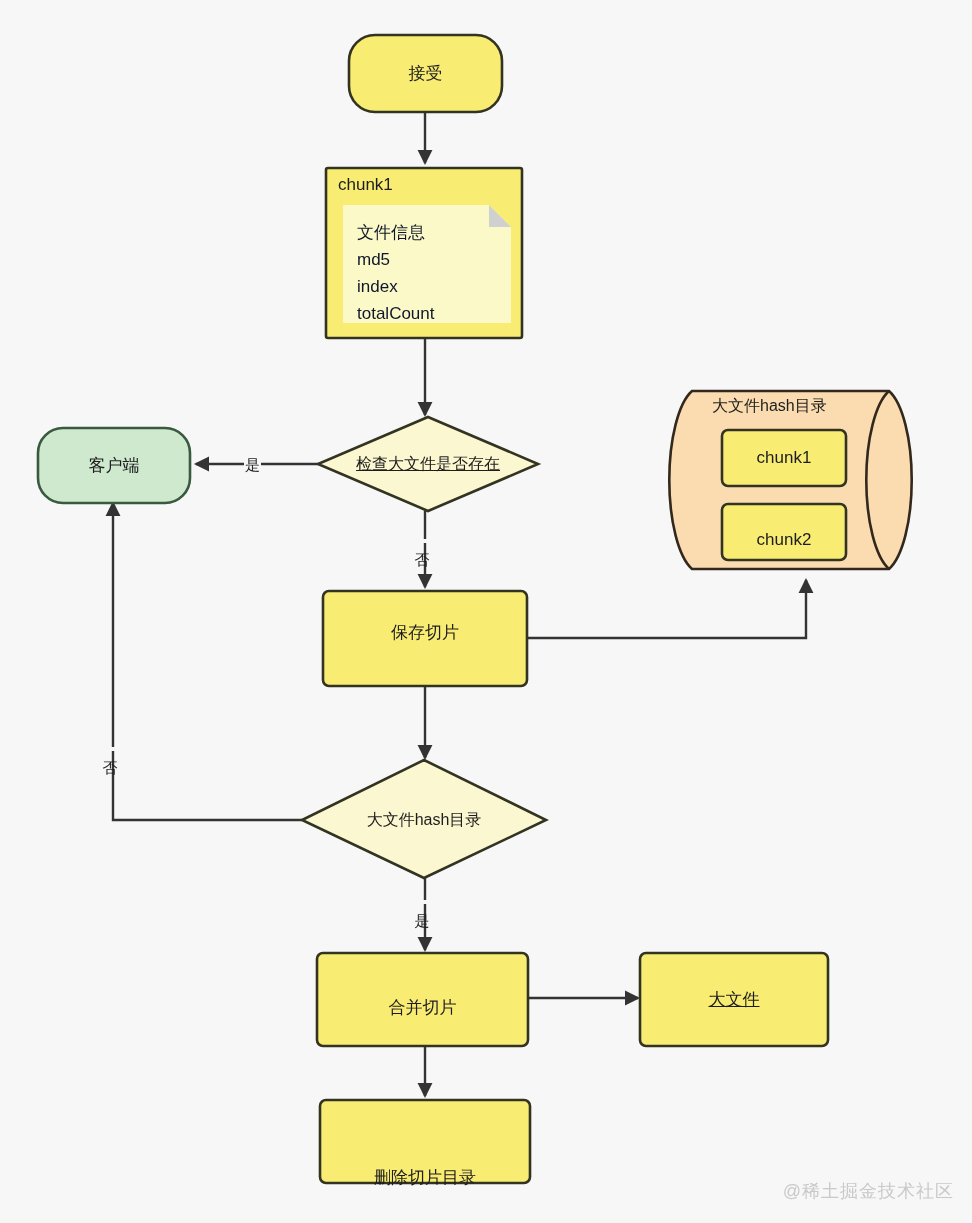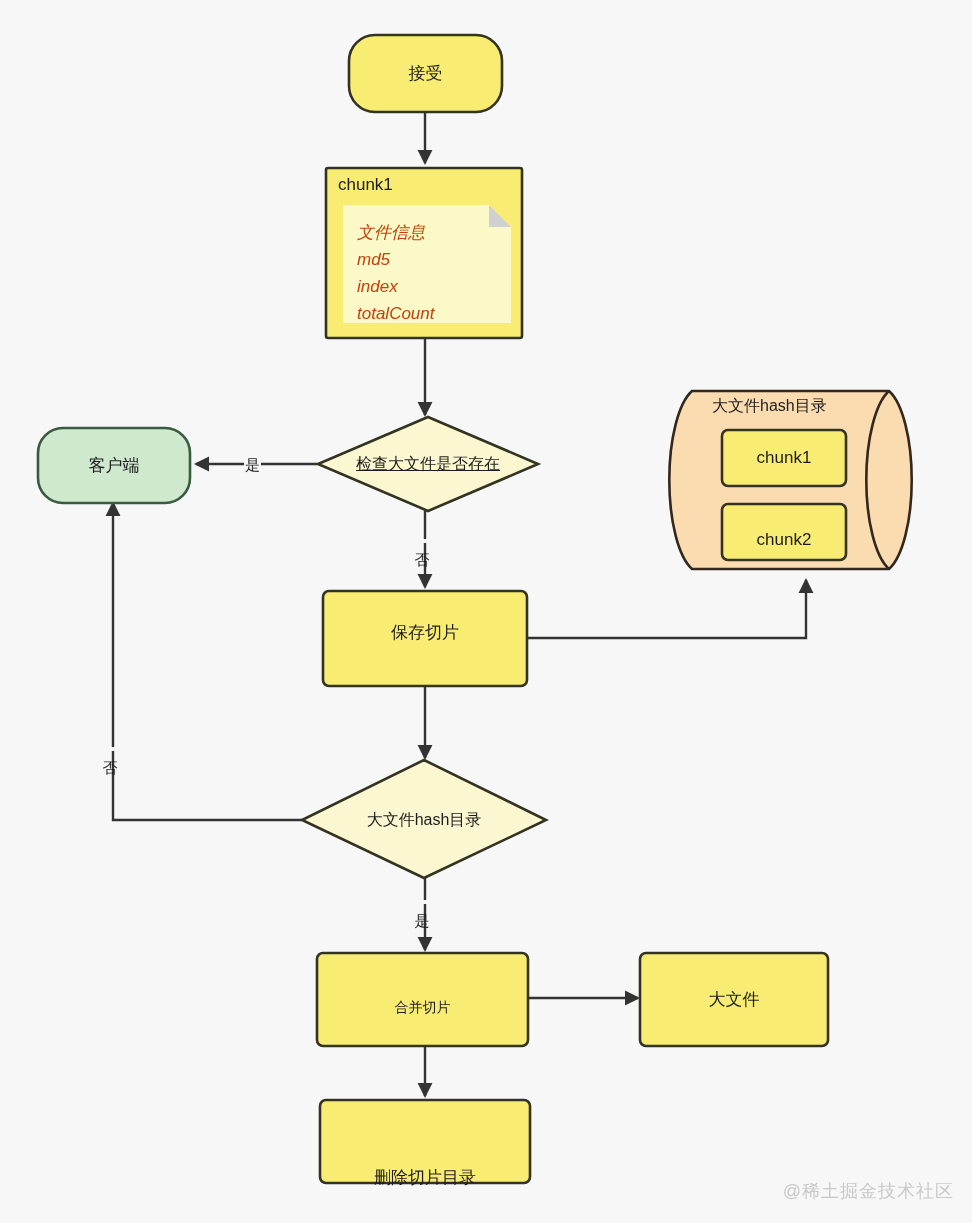--- a/index.html
+++ b/index.html
@@ -46,26 +46,25 @@
     position: absolute;
     right: 18px;
     bottom: 20px;
     color: #c9c9c9;
     font-size: 18px;
     letter-spacing: 1px;
     user-select: none;
   }
   .note-text {
     position: absolute;
-    color: #c2410c;
+    color: #0f172a;
     font-size: 17px;
     line-height: 27px;
     white-space: pre;
     text-align: left;
-    font-style: italic;
   }
 </style>
 </head>
 <body>
 
 <svg id="canvas" viewBox="0 0 972 1223">
   <defs>
     <marker id="arrow" viewBox="0 0 12 12" refX="9.5" refY="6" markerWidth="7" markerHeight="7" orient="auto-start-reverse">
       <path d="M 0 0.6 L 11 6 L 0 11.4 z" fill="#333333"></path>
     </marker>
@@ -138,23 +137,23 @@
 <div class="node-label" style="left:712px; top:393px; width:180px; height:26px; justify-content:flex-start; font-size:16px;">大文件hash目录</div>
 
 <div class="node-label" style="left:722px; top:430px; width:124px; height:56px; font-size:17px;">chunk1</div>
 
 <div class="node-label" style="left:722px; top:504px; width:124px; height:72px; font-size:17px;">chunk2</div>
 
 <div class="node-label" style="left:323px; top:591px; width:204px; height:83px; font-size:17px;">保存切片</div>
 
 <div class="node-label" style="left:302px; top:800px; width:244px; height:40px; font-size:16px;">大文件hash目录</div>
 
-<div class="node-label" style="left:317px; top:953px; width:211px; height:109px; font-size:14px;">合并切片</div>
+<div class="node-label" style="left:317px; top:953px; width:211px; height:109px; font-size:17px;">合并切片</div>
 
-<div class="node-label" style="left:640px; top:953px; width:188px; height:93px; font-size:17px;">大文件</div>
+<div class="node-label" style="left:640px; top:953px; width:188px; height:93px; font-size:17px;text-decoration:underline;">大文件</div>
 
 <div class="node-label" style="left:320px; top:1100px; width:210px; height:83px; font-size:17px;margin-top:36px;">删除切片目录</div>
 
 <div class="edge-label" style="left:244px; top:455px;">是</div>
 
 <div class="edge-label rot" style="left:414px; top:539px;">否</div>
 
 <div class="edge-label rot" style="left:102px; top:747px;">否</div>
 
 <div class="edge-label rot" style="left:414px; top:900px;">是</div>

